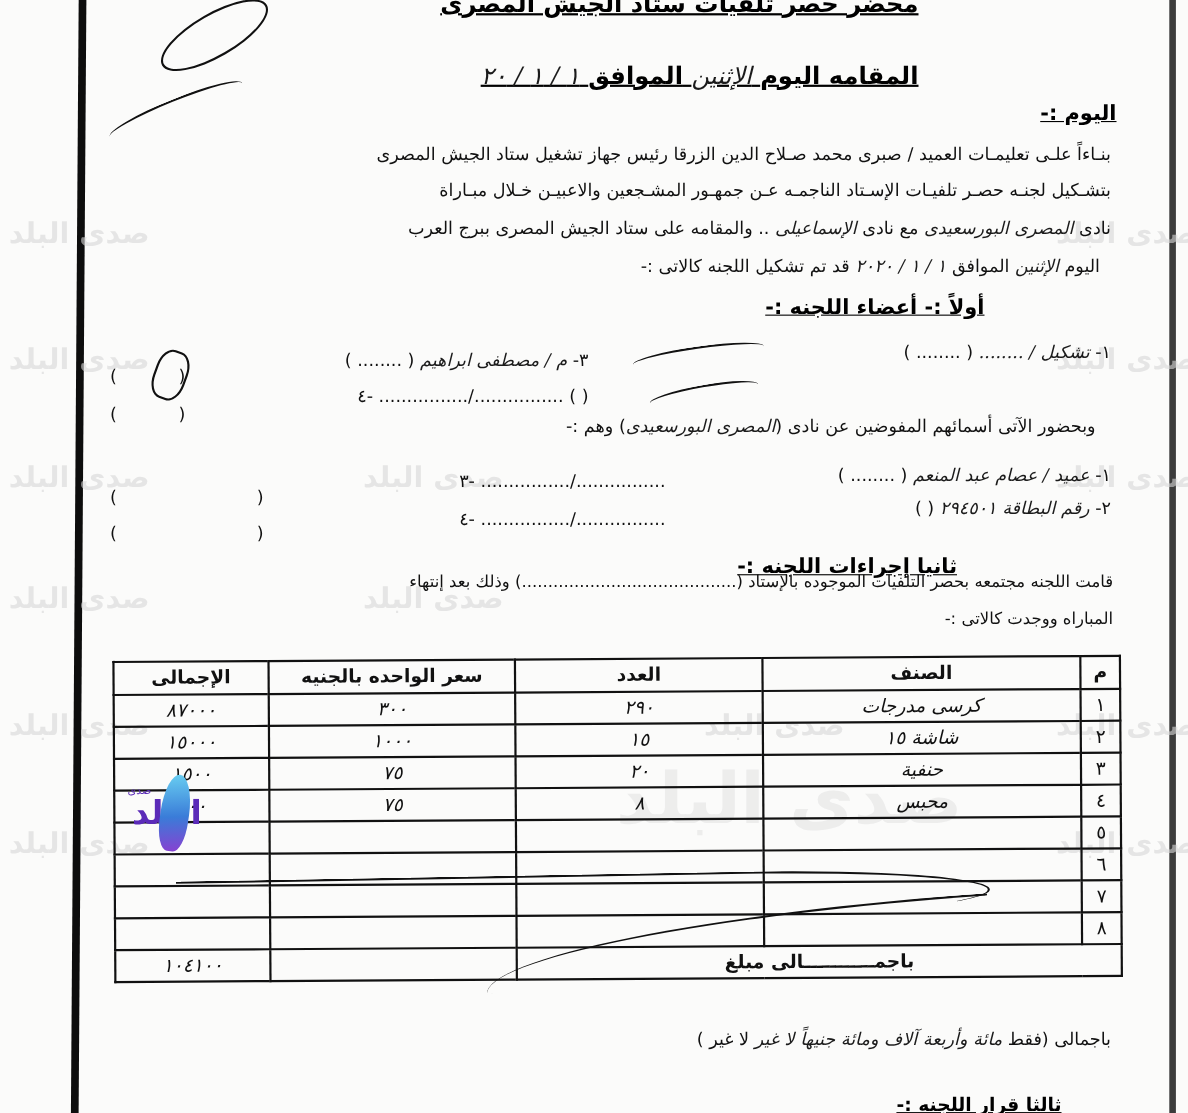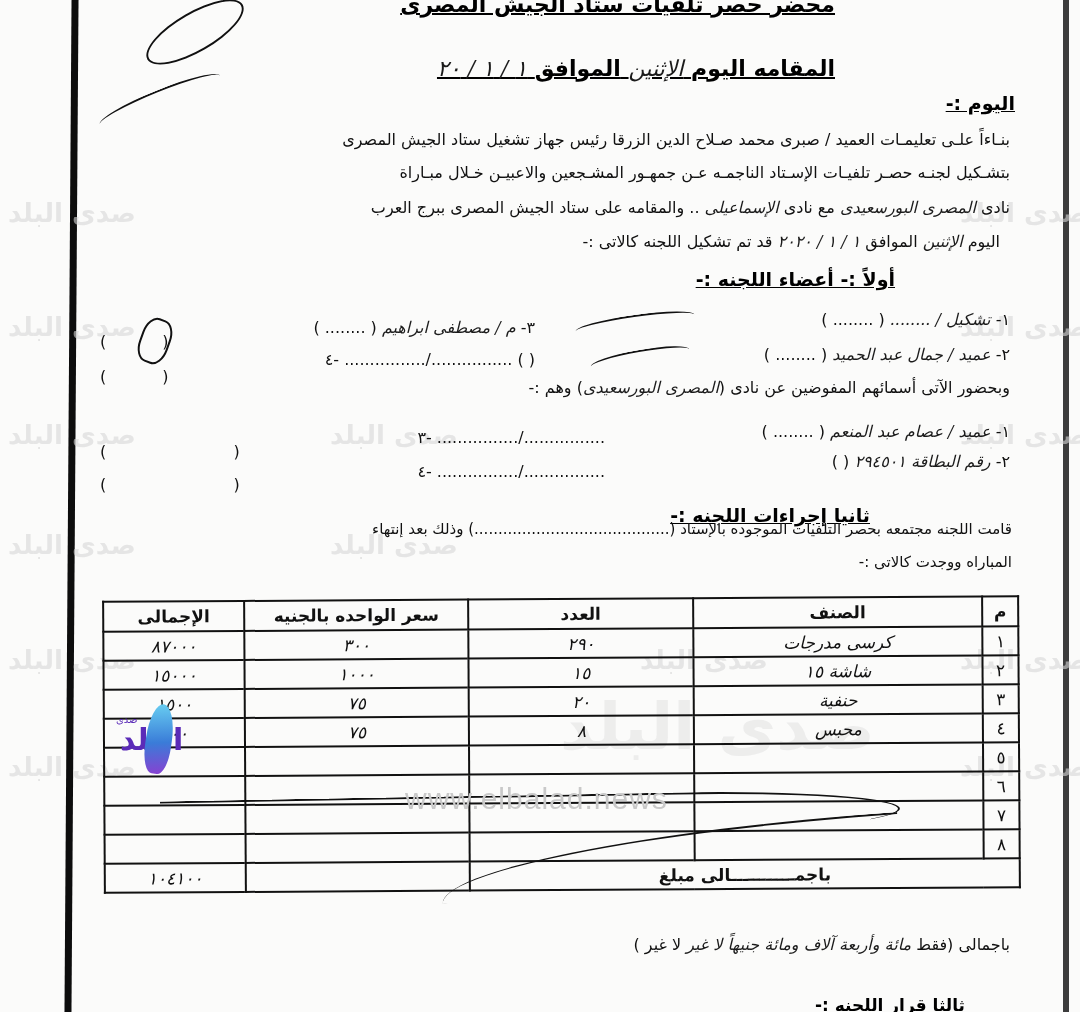--- a/index.html
+++ b/index.html
@@ -104,42 +104,37 @@
 
   <div class="abs section-head rtl" style="right:185px; top:268px;">أولاً :- أعضاء اللجنه :-</div>
 
   <div class="abs body-text rtl" style="right:70px; top:310px;">
     <span>١-</span>
     <span class="hand">تشكيل / ........</span>
     <span>( ........ )</span>
   </div>
   <div class="strike" style="left:575px; top:315px; width:120px; height:16px; transform:rotate(-8deg);"></div>
 
-  <div class="abs body-text rtl" style="right:70px; top:345px;">
-    <span>٢-</span>
-    <span class="hand">عميد / جمال عبد الحميد</span>
-    <span>( ........ )</span>
-  </div>
   <div class="strike" style="left:590px; top:350px; width:100px; height:16px; transform:rotate(-10deg);"></div>
 
   <div class="abs body-text rtl" style="right:545px; top:318px;">
     <span>٣-</span>
     <span class="hand">م / مصطفى ابراهيم</span>
     <span>( ........ )</span>
   </div>
   <div class="abs body-text rtl" style="right:545px; top:350px;">
     <span>٤-</span>
     <span>................/................</span>
     <span>(            )</span>
   </div>
   <div class="abs body-text" style="left:100px; top:332px;">(&nbsp;&nbsp;&nbsp;&nbsp;&nbsp;&nbsp;&nbsp;&nbsp;&nbsp;&nbsp;&nbsp;)</div>
   <div class="abs body-text" style="left:100px; top:367px;">(&nbsp;&nbsp;&nbsp;&nbsp;&nbsp;&nbsp;&nbsp;&nbsp;&nbsp;&nbsp;&nbsp;)</div>
   <div class="sig" style="left:140px; top:318px; width:30px; height:46px; border-radius:40%; transform:rotate(20deg);"></div>
 
-  <div class="abs body-text rtl" style="right:70px; top:378px;">
+  <div class="abs body-text rtl" style="right:84px; top:378px;">
     <span>وبحضور الآتى أسمائهم المفوضين عن نادى</span>
     (<span class="hand">المصرى البورسعيدى</span>)
     <span>وهم :-</span>
   </div>
 
   <div class="abs body-text rtl" style="right:70px; top:422px;">
     <span>١-</span>
     <span class="hand">عميد / عصام عبد المنعم</span>
     <span>( ........ )</span>
   </div>
@@ -234,21 +229,20 @@
         <td colspan="3" style="font-weight:bold;">باجمـــــــــــالى مبلغ</td>
         <td></td>
         <td class="hand-cell">١٠٤١٠٠</td>
       </tr>
     </tbody>
   </table>
 
   <div class="strike" style="left:160px; top:795px; width:740px; height:40px; border-top:2px solid #111; border-right:2px solid #111; border-radius:0 60% 60% 0 / 0 100% 100% 0; transform:rotate(-1deg);"></div>
   <div class="strike" style="left:440px; top:828px; width:460px; height:60px; border-radius:100% 0 0 0; transform:rotate(-4deg);"></div>
 
-  <div class="elbalad-url">www.elbalad.news</div>
 
   <div class="logo">
     <div class="logo-small">صدى</div>
     <div class="logo-text">البلد</div>
     <div class="logo-swoosh"></div>
   </div>
 
   <div class="abs body-text rtl" style="right:70px; top:935px; font-size:16px;">
     <span>باجمالى (فقط</span>
     <span class="hand">مائة وأربعة آلاف ومائة جنيهاً لا غير</span>

